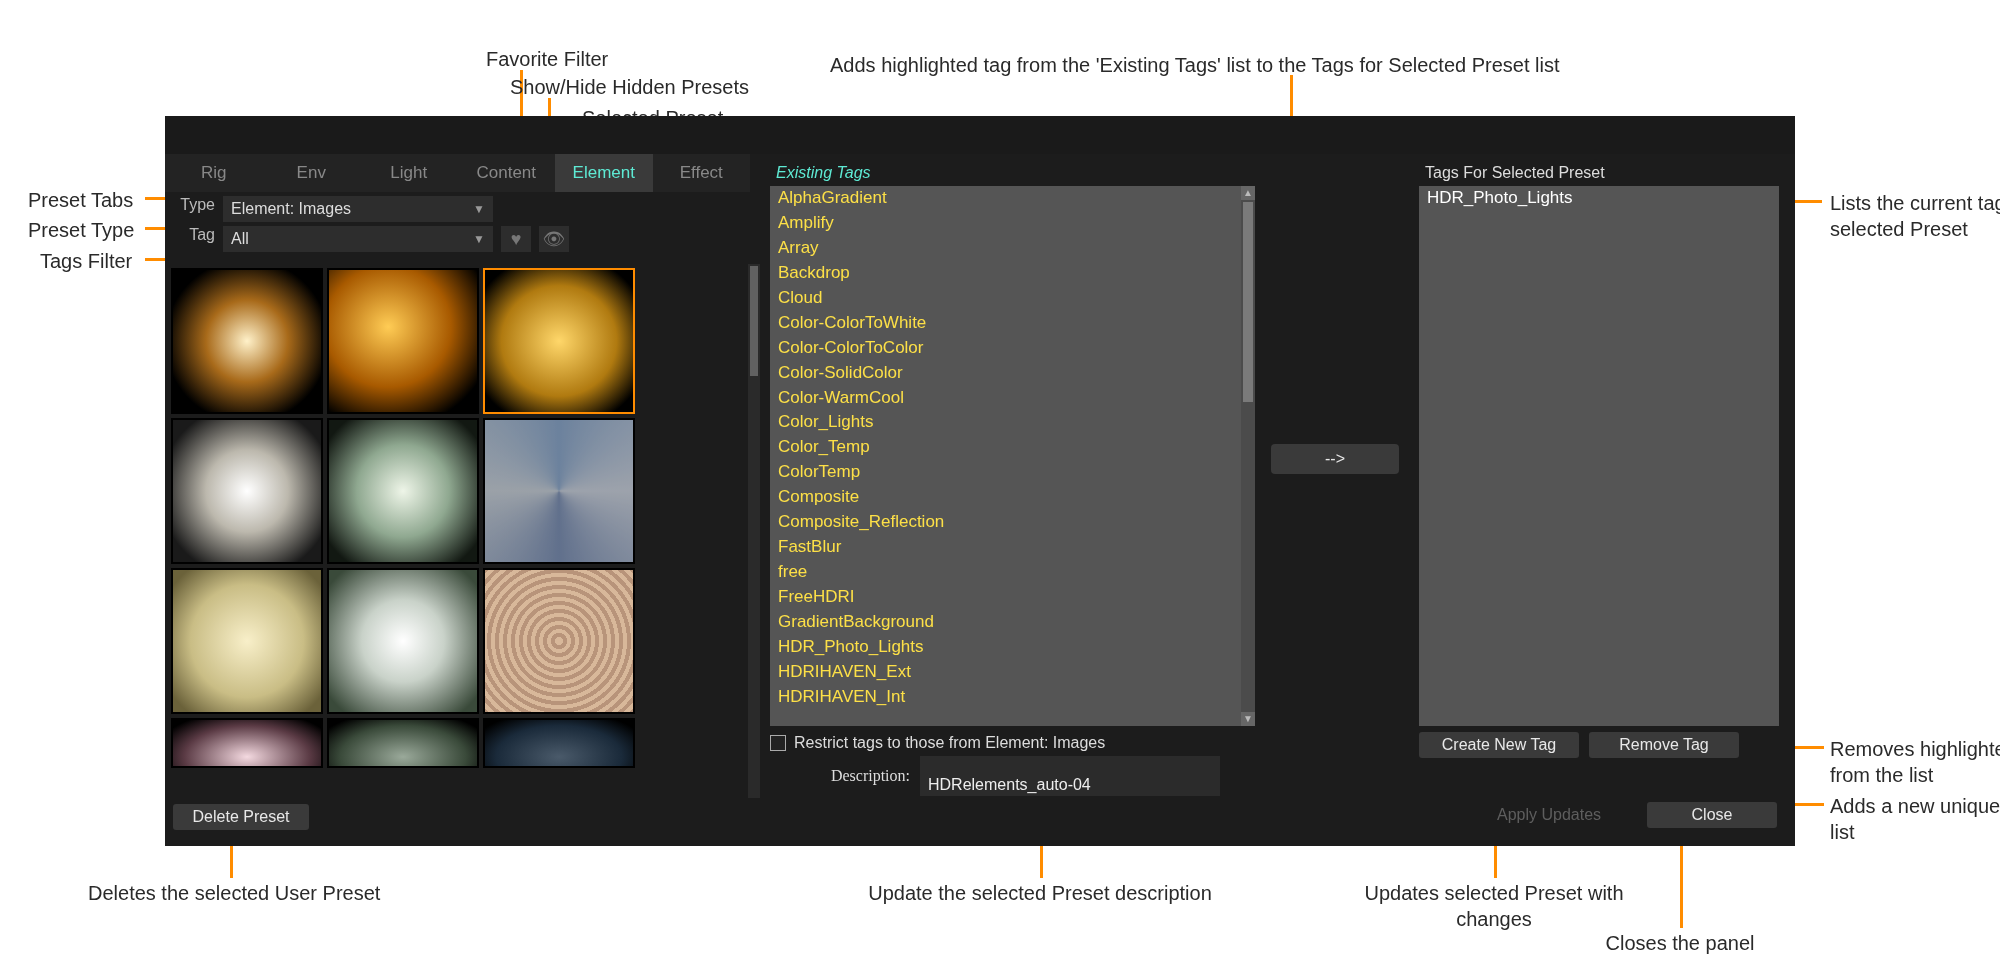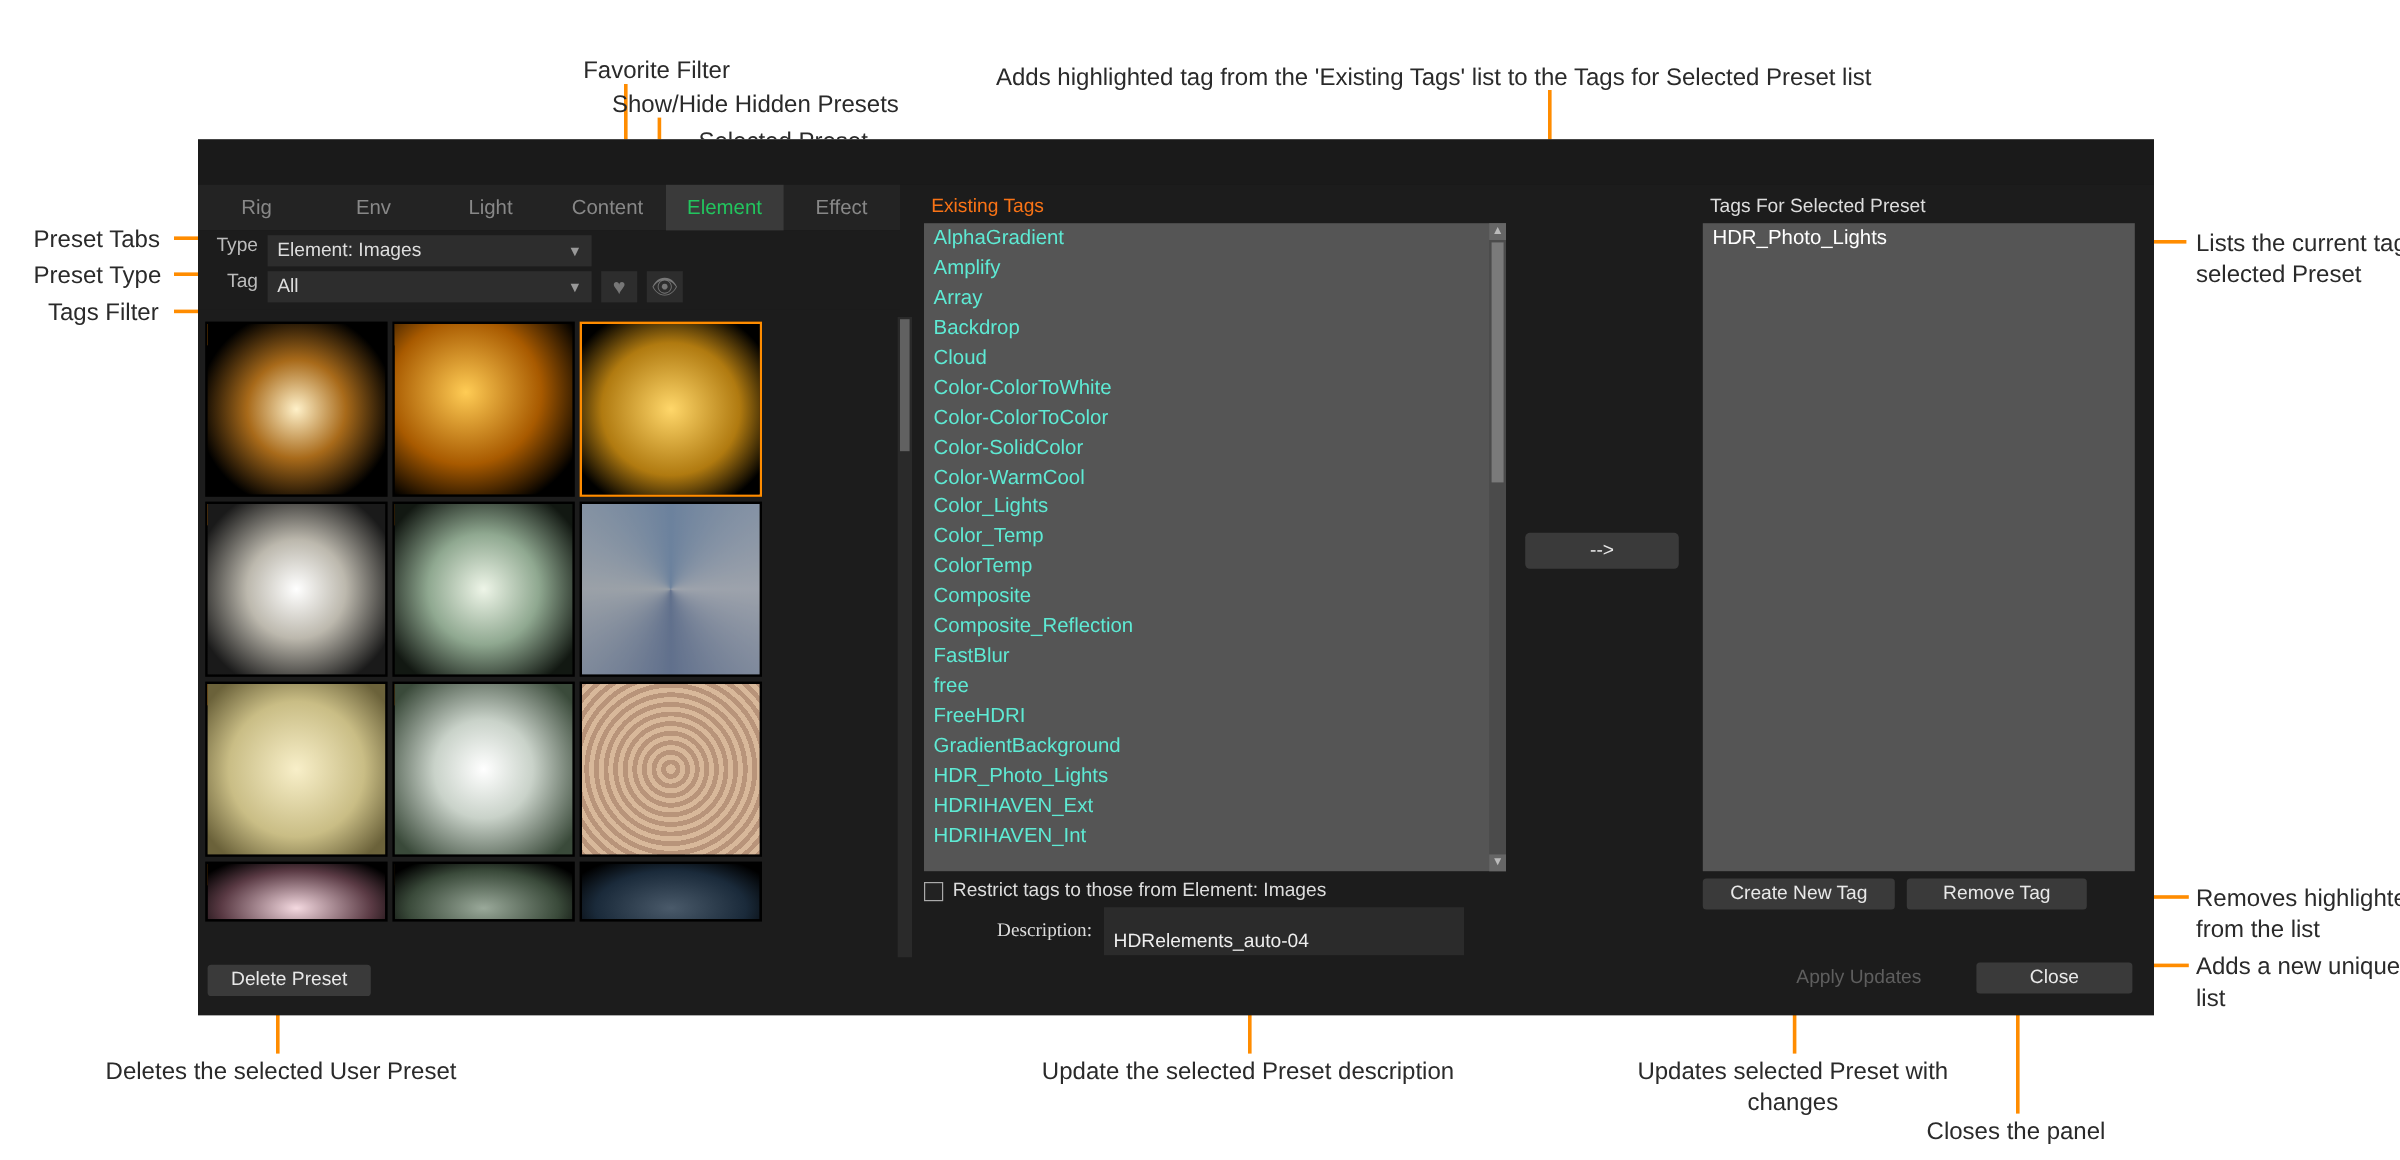--- a/index.html
+++ b/index.html
@@ -91,21 +91,21 @@
   .tabs .tab {
     flex:1;
     text-align:center;
     line-height:38px;
     color:#888;
     font-size:17px;
     cursor:pointer;
   }
   .tabs .tab.active {
     background:#3a3a3a;
-    color:#22c55e;
+    color:#5eead4;
   }
 
   .filter-rows {
     background:#1c1c1c;
     width:585px;
     padding:4px 0 2px 0;
   }
   .frow {
     display:flex;
     height:30px;
@@ -177,26 +177,26 @@
   }
 
   
   .existing {
     position:absolute;
     left:605px;
     top:8px;
     width:485px;
     bottom:120px;
   }
-  .existing .hdr { color:#f97316; font-size:16px; padding:2px 0 4px 6px;}
+  .existing .hdr { color:#5eead4; font-size:16px; padding:2px 0 4px 6px;font-style:italic;}
   .existing .list {
     position:absolute;
     left:0; top:24px; right:0; bottom:0;
     background:#555;
-    color:#5eead4;
+    color:#fde047;
     font-size:17px;
     overflow:hidden;
   }
   .existing .list .row {
     padding:1px 8px;
     line-height:1.35;
     cursor:pointer;
   }
   .existing .sb {
     position:absolute; right:0; top:24px; bottom:0; width:14px;

